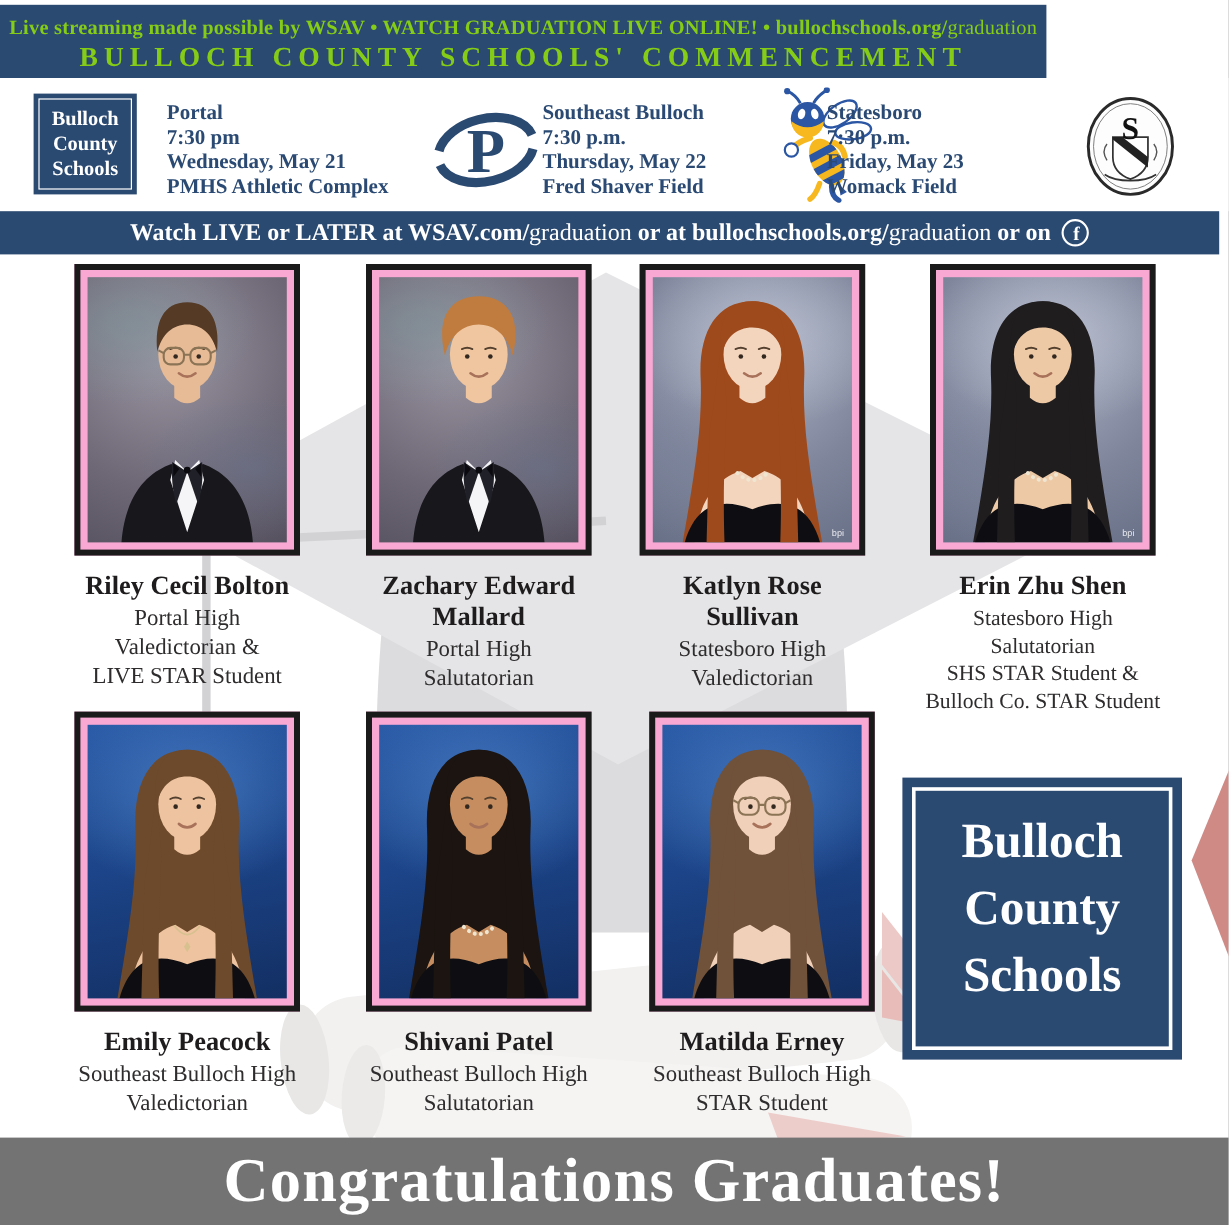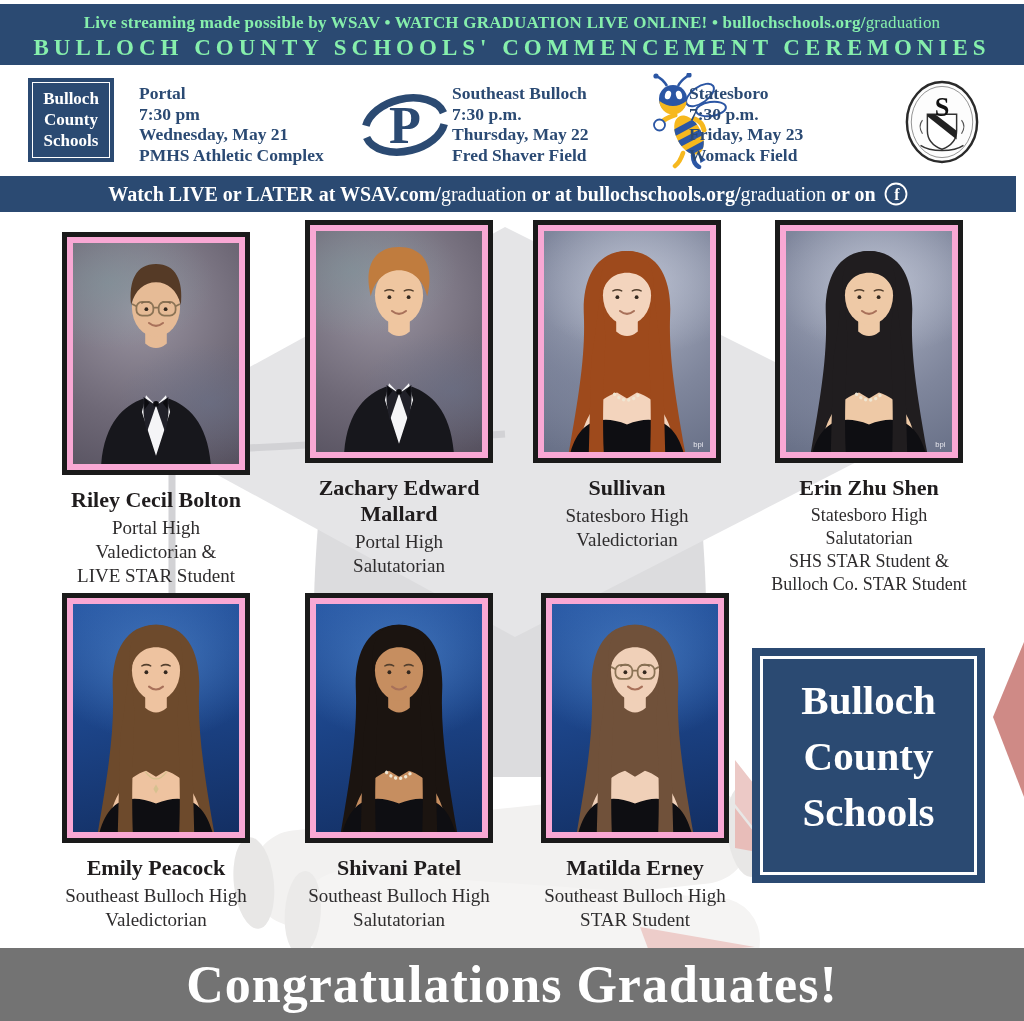--- a/index.html
+++ b/index.html
@@ -1,21 +1,21 @@
 <!DOCTYPE html>
 <html><head>
 <meta charset="utf-8">
 <style>
   * { margin:0; padding:0; box-sizing:border-box; }
   body { background:#888; font-family:"Liberation Serif", serif; }
   .page{ position:relative; width:1024px; height:1021px; margin:0 auto; background:#fff; overflow:hidden; }
 
   
-  .top-banner{ position:absolute; left:0; top:4px; width:1024px; height:61px;
-    background:#2b4a72; color:#86efac; text-align:center; padding-top:8px; z-index:5;}
+  .top-banner{ position:absolute; left:0; top:4px; width:872px; height:61px;
+    background:#2b4a72; color:#84cc16; text-align:center; padding-top:8px; z-index:5;}
   .tb-line1{ font-size:17px; font-weight:700; line-height:21px; letter-spacing:.2px; }
   .tb-line1 .light{ font-weight:400; }
   .tb-line2{ font-size:23px; font-weight:600; letter-spacing:5px; line-height:28px; margin-top:1px; }
 
   
   .sched{ position:absolute; left:0; top:65px; width:1024px; height:111px; background:#fff; z-index:5; }
   .logo-box{ position:absolute; background:#2b4a72; }
   .logo-box .frame{ position:absolute; border:1.5px solid #fff; inset:4px; }
   .logo-box .lg-text{ position:relative; color:#fff; text-align:center; font-weight:600; }
   .logo-box .lg-text span{ display:block; }
@@ -39,21 +39,21 @@
     color:#fff; display:flex; align-items:center; justify-content:center; gap:8px;
     font-size:20px; font-weight:700; z-index:5; }
   .watch-bar .light{ font-weight:400; }
   .fb-icon{ width:24px; height:24px; }
 
   
   .watermark{ position:absolute; left:0; top:212px; z-index:1; }
 
   
   .card{ position:absolute; width:188px; z-index:2; }
-  .c1{ left:62px;  top:232px; } .c2{ left:305px; top:220px; }
+  .c1{ left:62px;  top:220px; } .c2{ left:305px; top:220px; }
   .c3{ left:533px; top:220px; } .c4{ left:775px; top:220px; }
   .c5{ left:62px;  top:593px; } .c6{ left:305px; top:593px; } .c7{ left:541px; top:593px; }
 
   .photo{ width:188px; height:243px; border:5px solid #1a1a1a; background:#f9a8d4; padding:6px; }
   .c5 .photo,.c6 .photo,.c7 .photo{ height:250px; }
   .photo-img{ position:relative; width:100%; height:100%; overflow:hidden; }
   .photo-img svg{ position:absolute; inset:0; width:100%; height:100%; }
 
   .bg-studio-gray{ background:
      radial-gradient(150px 95px at 22% 18%, rgba(125,150,155,.55), transparent 70%),
@@ -298,20 +298,21 @@
             <path d="M41.5 35.8 Q44.2 34.4 46.8 35.8" stroke="#54402e" stroke-width="0.9" fill="none" stroke-linecap="round"></path>
             <path d="M53.2 35.8 Q55.8 34.4 58.5 35.8" stroke="#54402e" stroke-width="0.9" fill="none" stroke-linecap="round"></path>
             <path d="M45.8 47.8 Q50 51.2 54.2 47.8" stroke="#a8715a" stroke-width="1.25" fill="none" stroke-linecap="round"></path>
             <path d="M42.5 97.5 Q50 104.5 57.5 97.5" stroke="#efe6d2" stroke-width="2" fill="none" stroke-linecap="round" stroke-dasharray="0.05 3.1"></path>
             <text x="96" y="129" font-size="4.6" fill="#e8e8ee" text-anchor="end" font-family="Liberation Sans, sans-serif">bpi</text>
           </svg>
         </div>
       </div>
     <figcaption>
       <div class="gname">
+          <span>Katlyn Rose</span>
           <span>Sullivan</span>
         </div>
       <div class="glines">
         <span class="gline">Statesboro High</span>
         <span class="gline">Valedictorian</span>
         <span class="gline"></span>
         <span class="gline"></span>
       </div>
     </figcaption>
   </figure>

